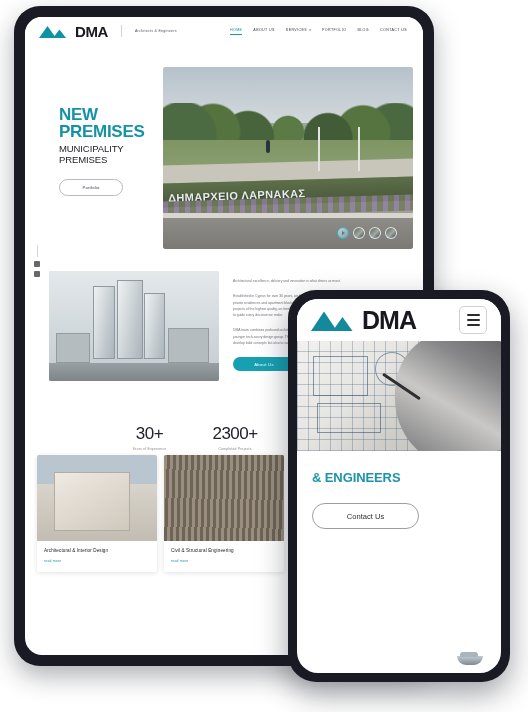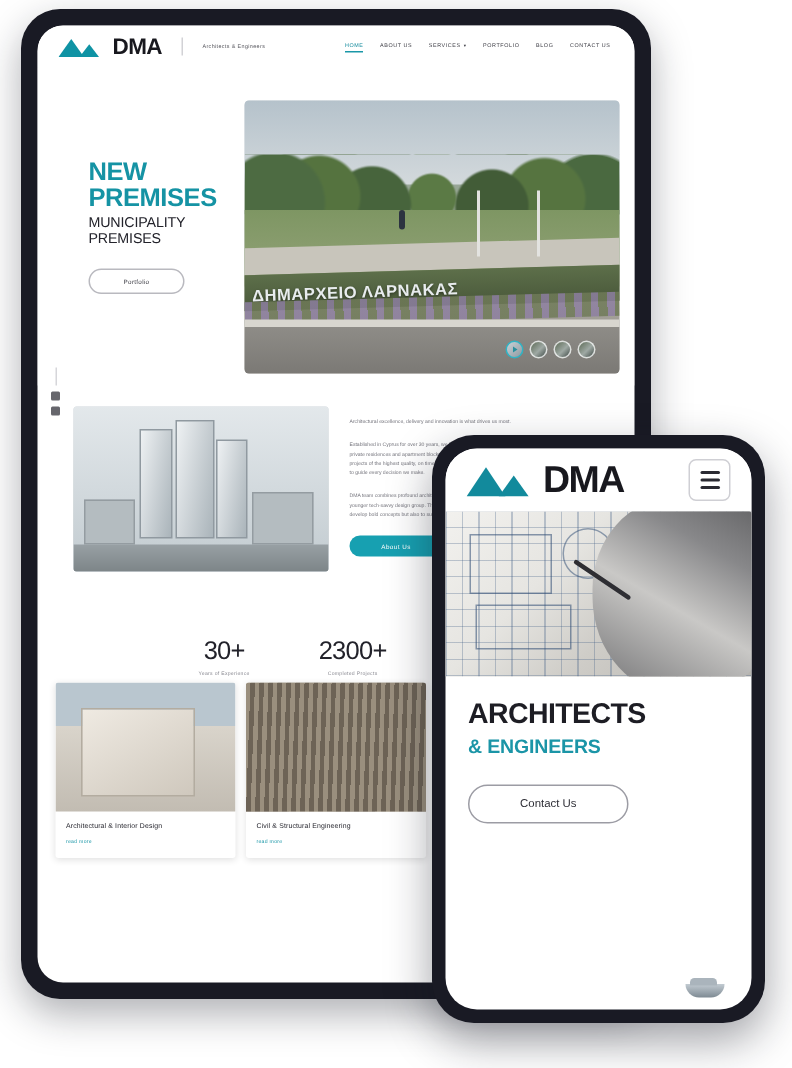--- a/index.html
+++ b/index.html
@@ -355,21 +355,20 @@
     <div class="ph-hero">
       <div class="blue"></div>
       <div class="rect" style="left:8%;top:14%;width:26%;height:34%"></div>
       <div class="rect" style="left:10%;top:56%;width:30%;height:26%"></div>
       <div class="circ" style="left:38%;top:10%;width:16%;height:29%"></div>
       <div class="hand"></div>
       <div class="pen"></div>
     </div>
 
     <div class="ph-body">
-      <div class="ph-h1">ARCHITECTS</div>
       <div class="ph-h2">&amp; ENGINEERS</div>
       <div class="ph-btn">Contact Us</div>
     </div>
 
     <div class="ph-foot">
       <div class="boat"></div>
     </div>
 
   </div>
 </div>

